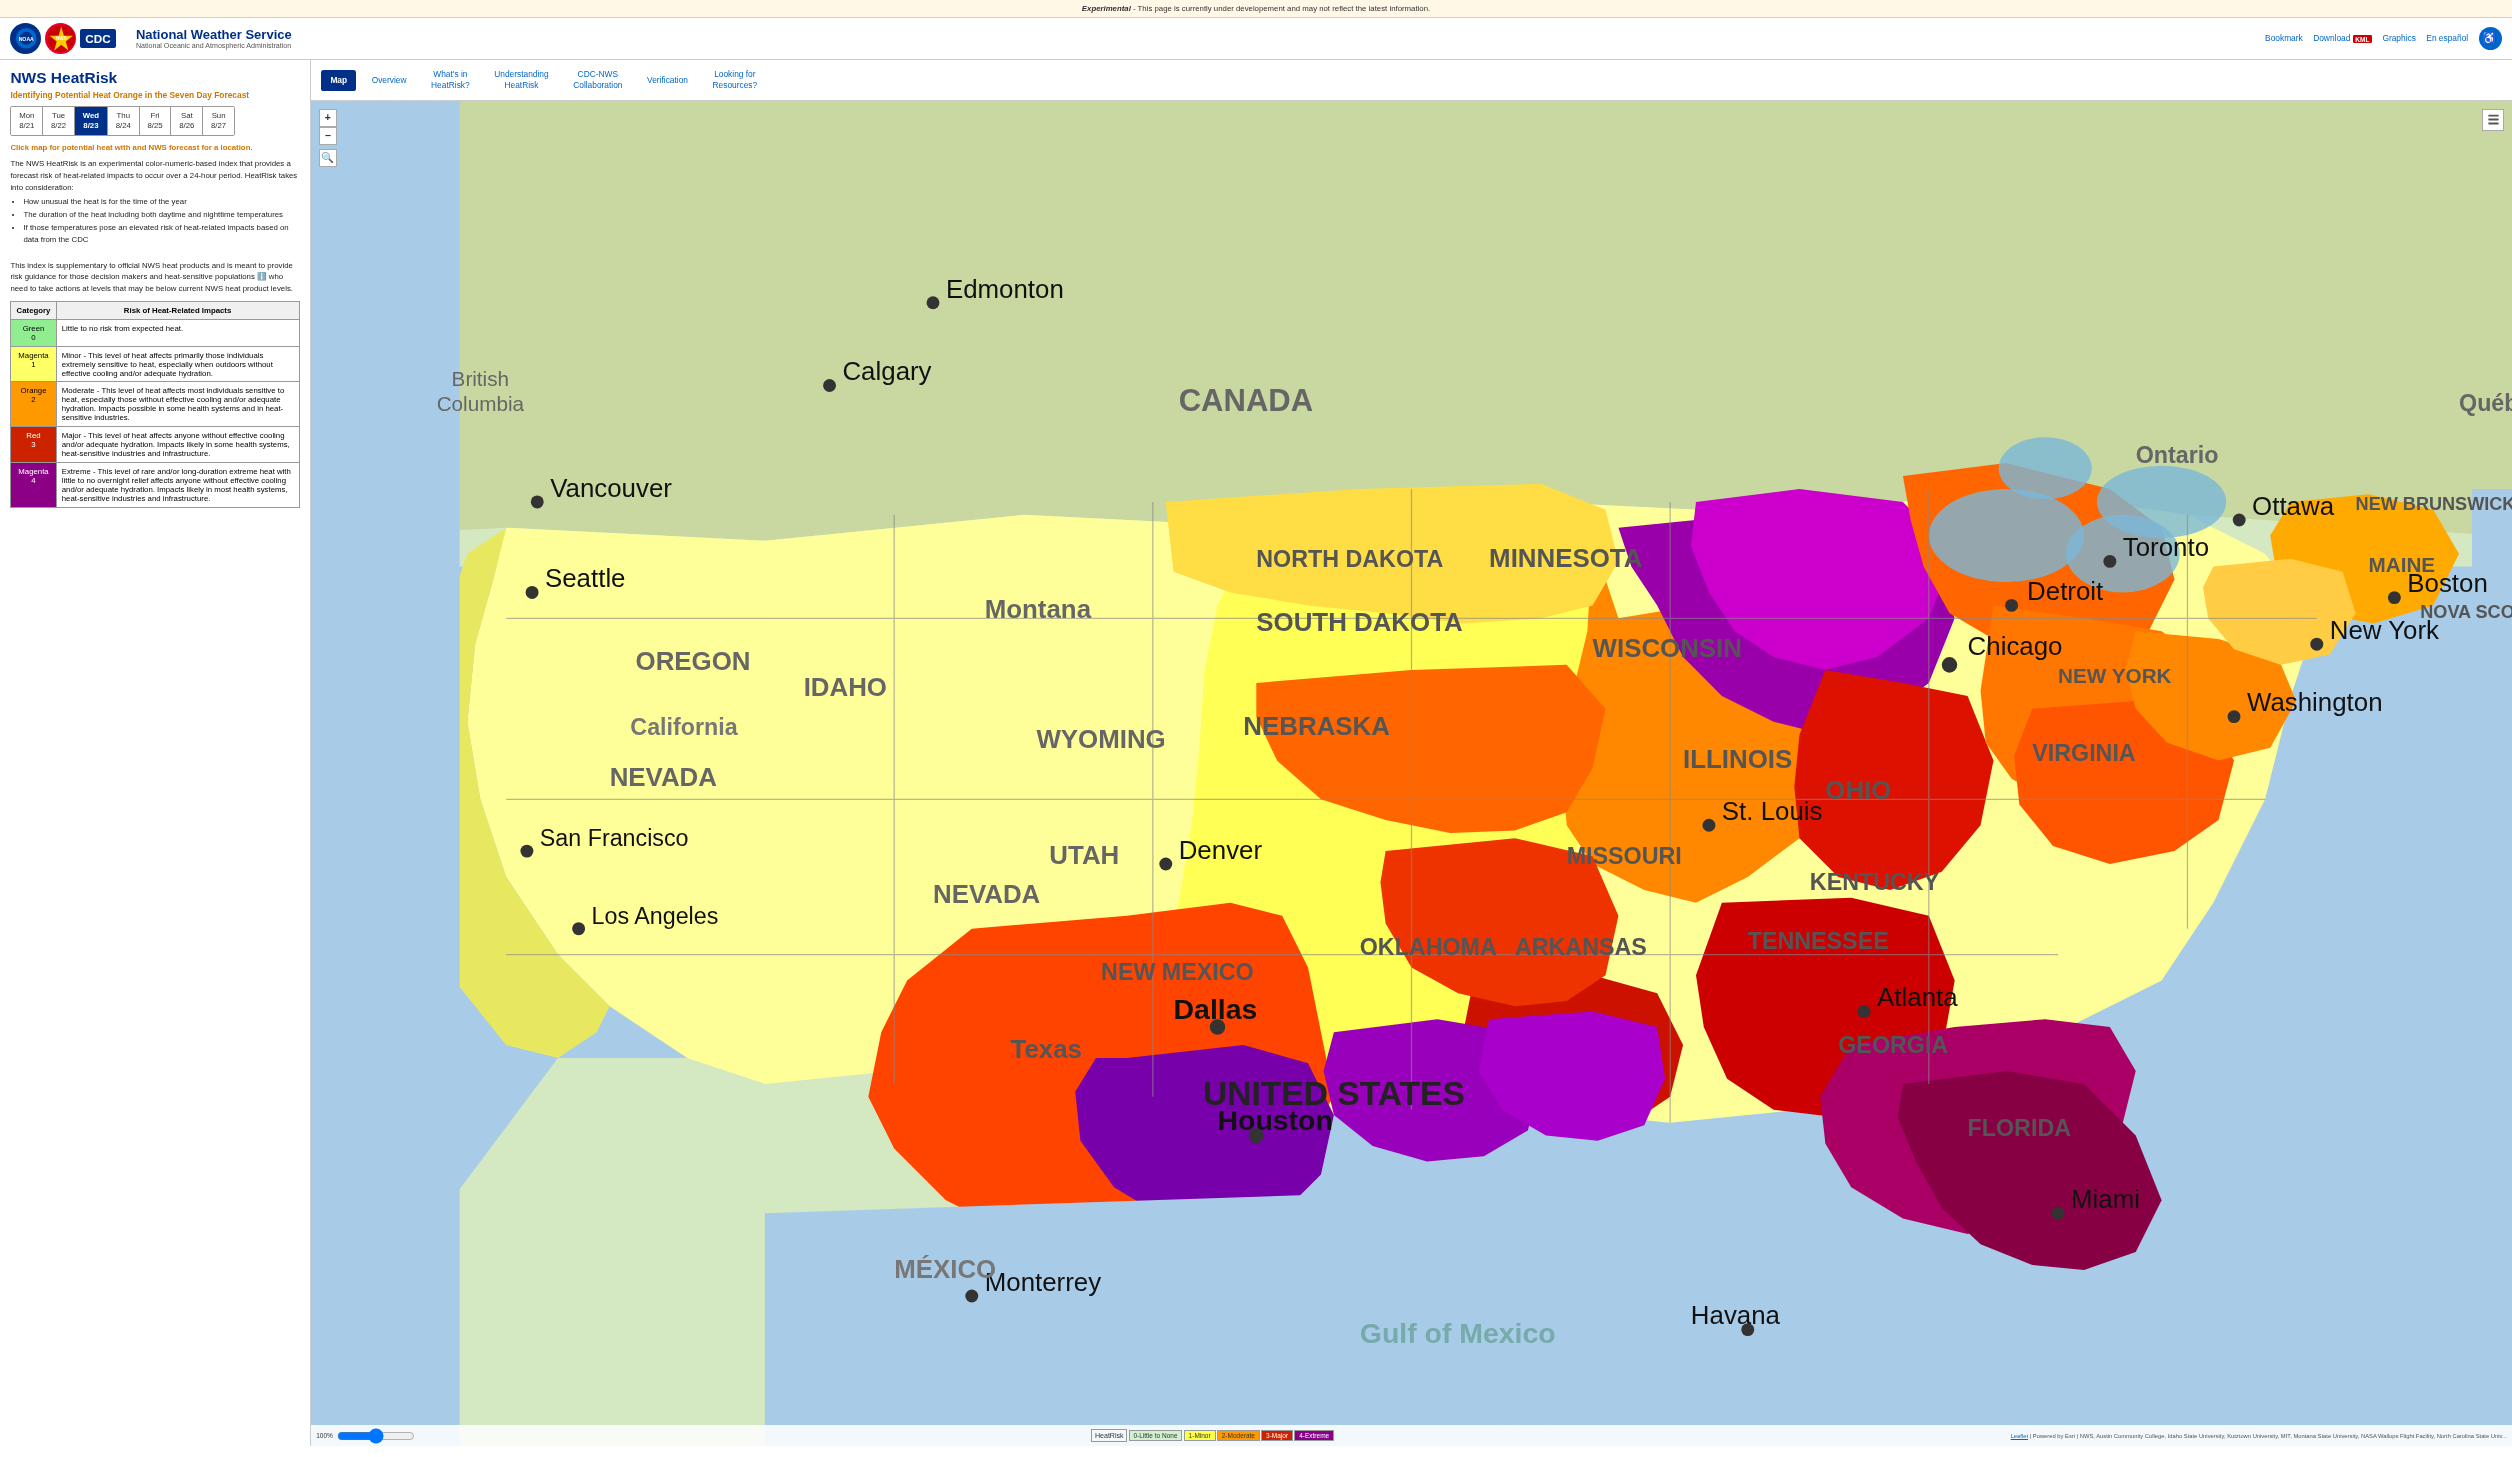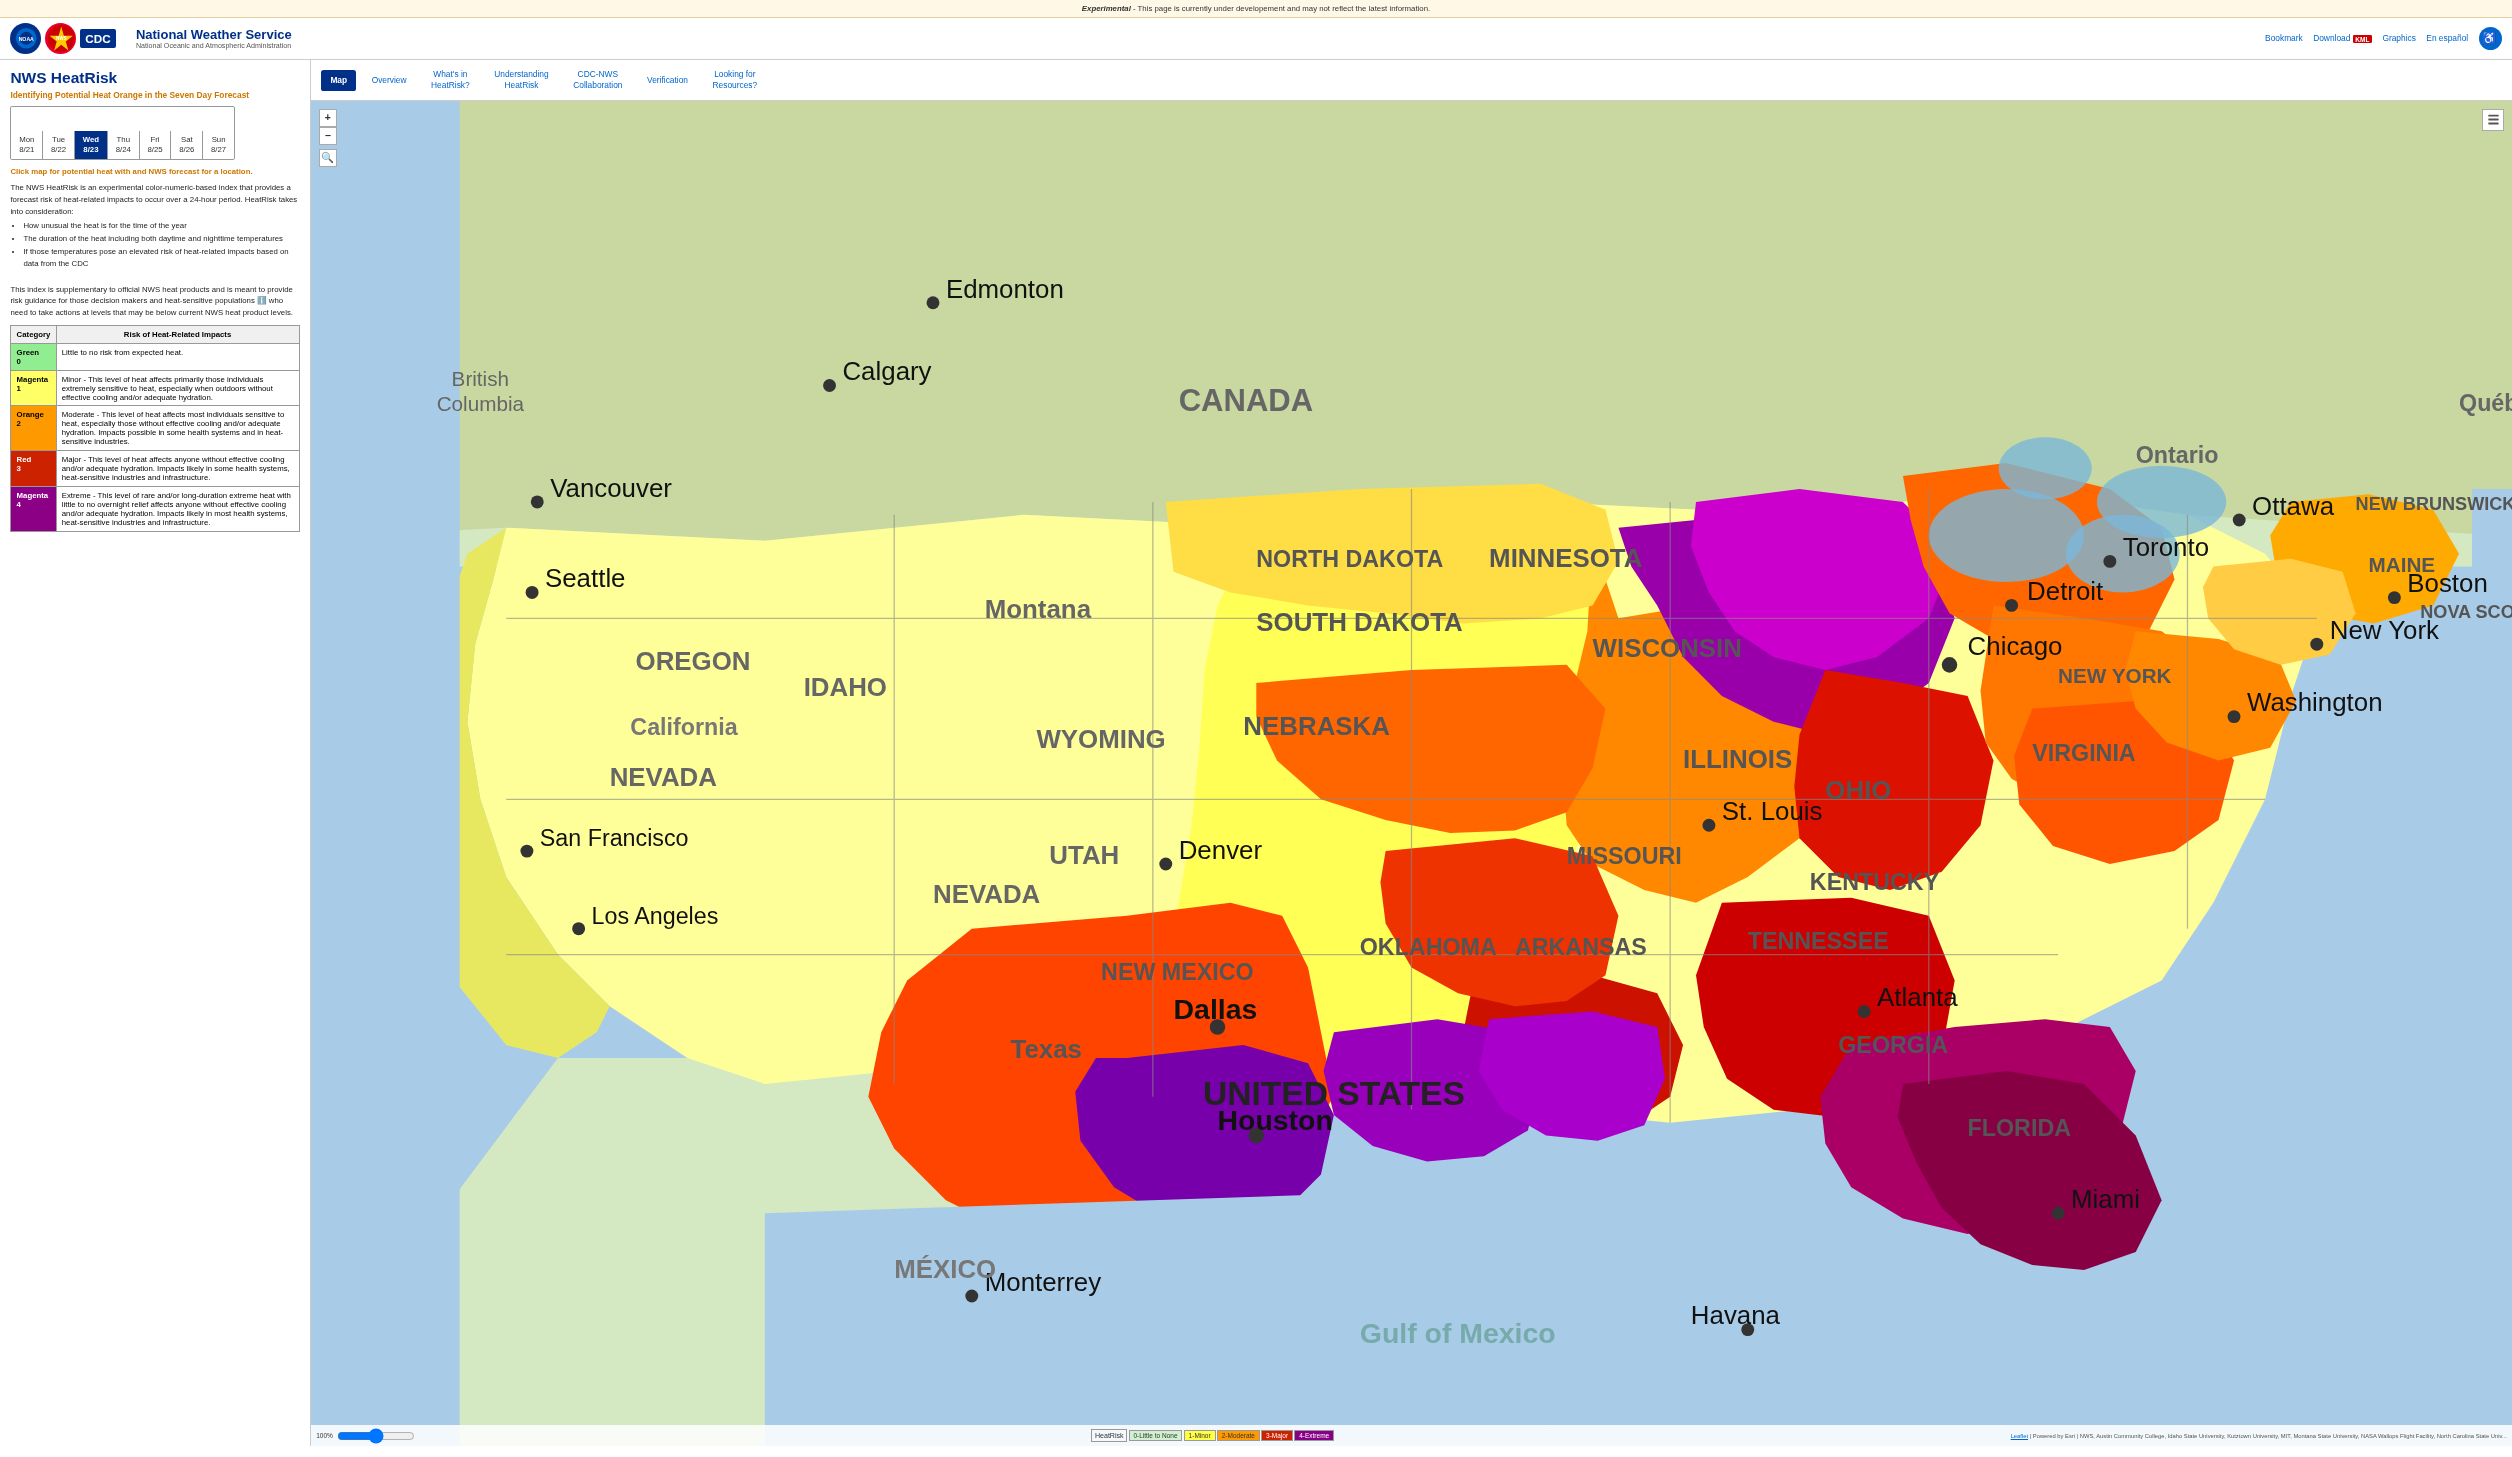--- a/index.html
+++ b/index.html
@@ -107,21 +107,20 @@
       margin-bottom: 6.5px;
       width: fit-content;
     }
     .date-tab {
       padding: 3.9px 7.8px;
       text-align: center;
       cursor: pointer;
       border-right: 0.6px solid #999;
       font-size: 7.8px;
       line-height: 1.3;
-      margin-top: 24px;
     }
     .date-tab:last-child { border-right: none; }
     .date-tab.active {
       background: #003087;
       color: #fff;
       font-weight: bold;
     }
     .date-tab:not(.active) { background: #fff; color: #333; }
 
     .click-instruction {
@@ -157,21 +156,22 @@
       background: #f0f0f0;
       text-align: center;
       font-weight: bold;
     }
     .risk-table td {
       border: 0.6px solid #999;
       padding: 3.9px 5.2px;
       vertical-align: top;
     }
     .risk-table .cat-cell {
-      font-weight: bold;
+      text-align: center;
+      font-weight: normal;
       width: 45px;
     }
     .cat-green { background: #90ee90; }
     .cat-yellow { background: #ffff66; }
     .cat-orange { background: #ff9900; }
     .cat-red { background: #cc2200; color: #fff; }
     .cat-magenta { background: #8b0085; color: #fff; }
 
     
     .right-panel {

